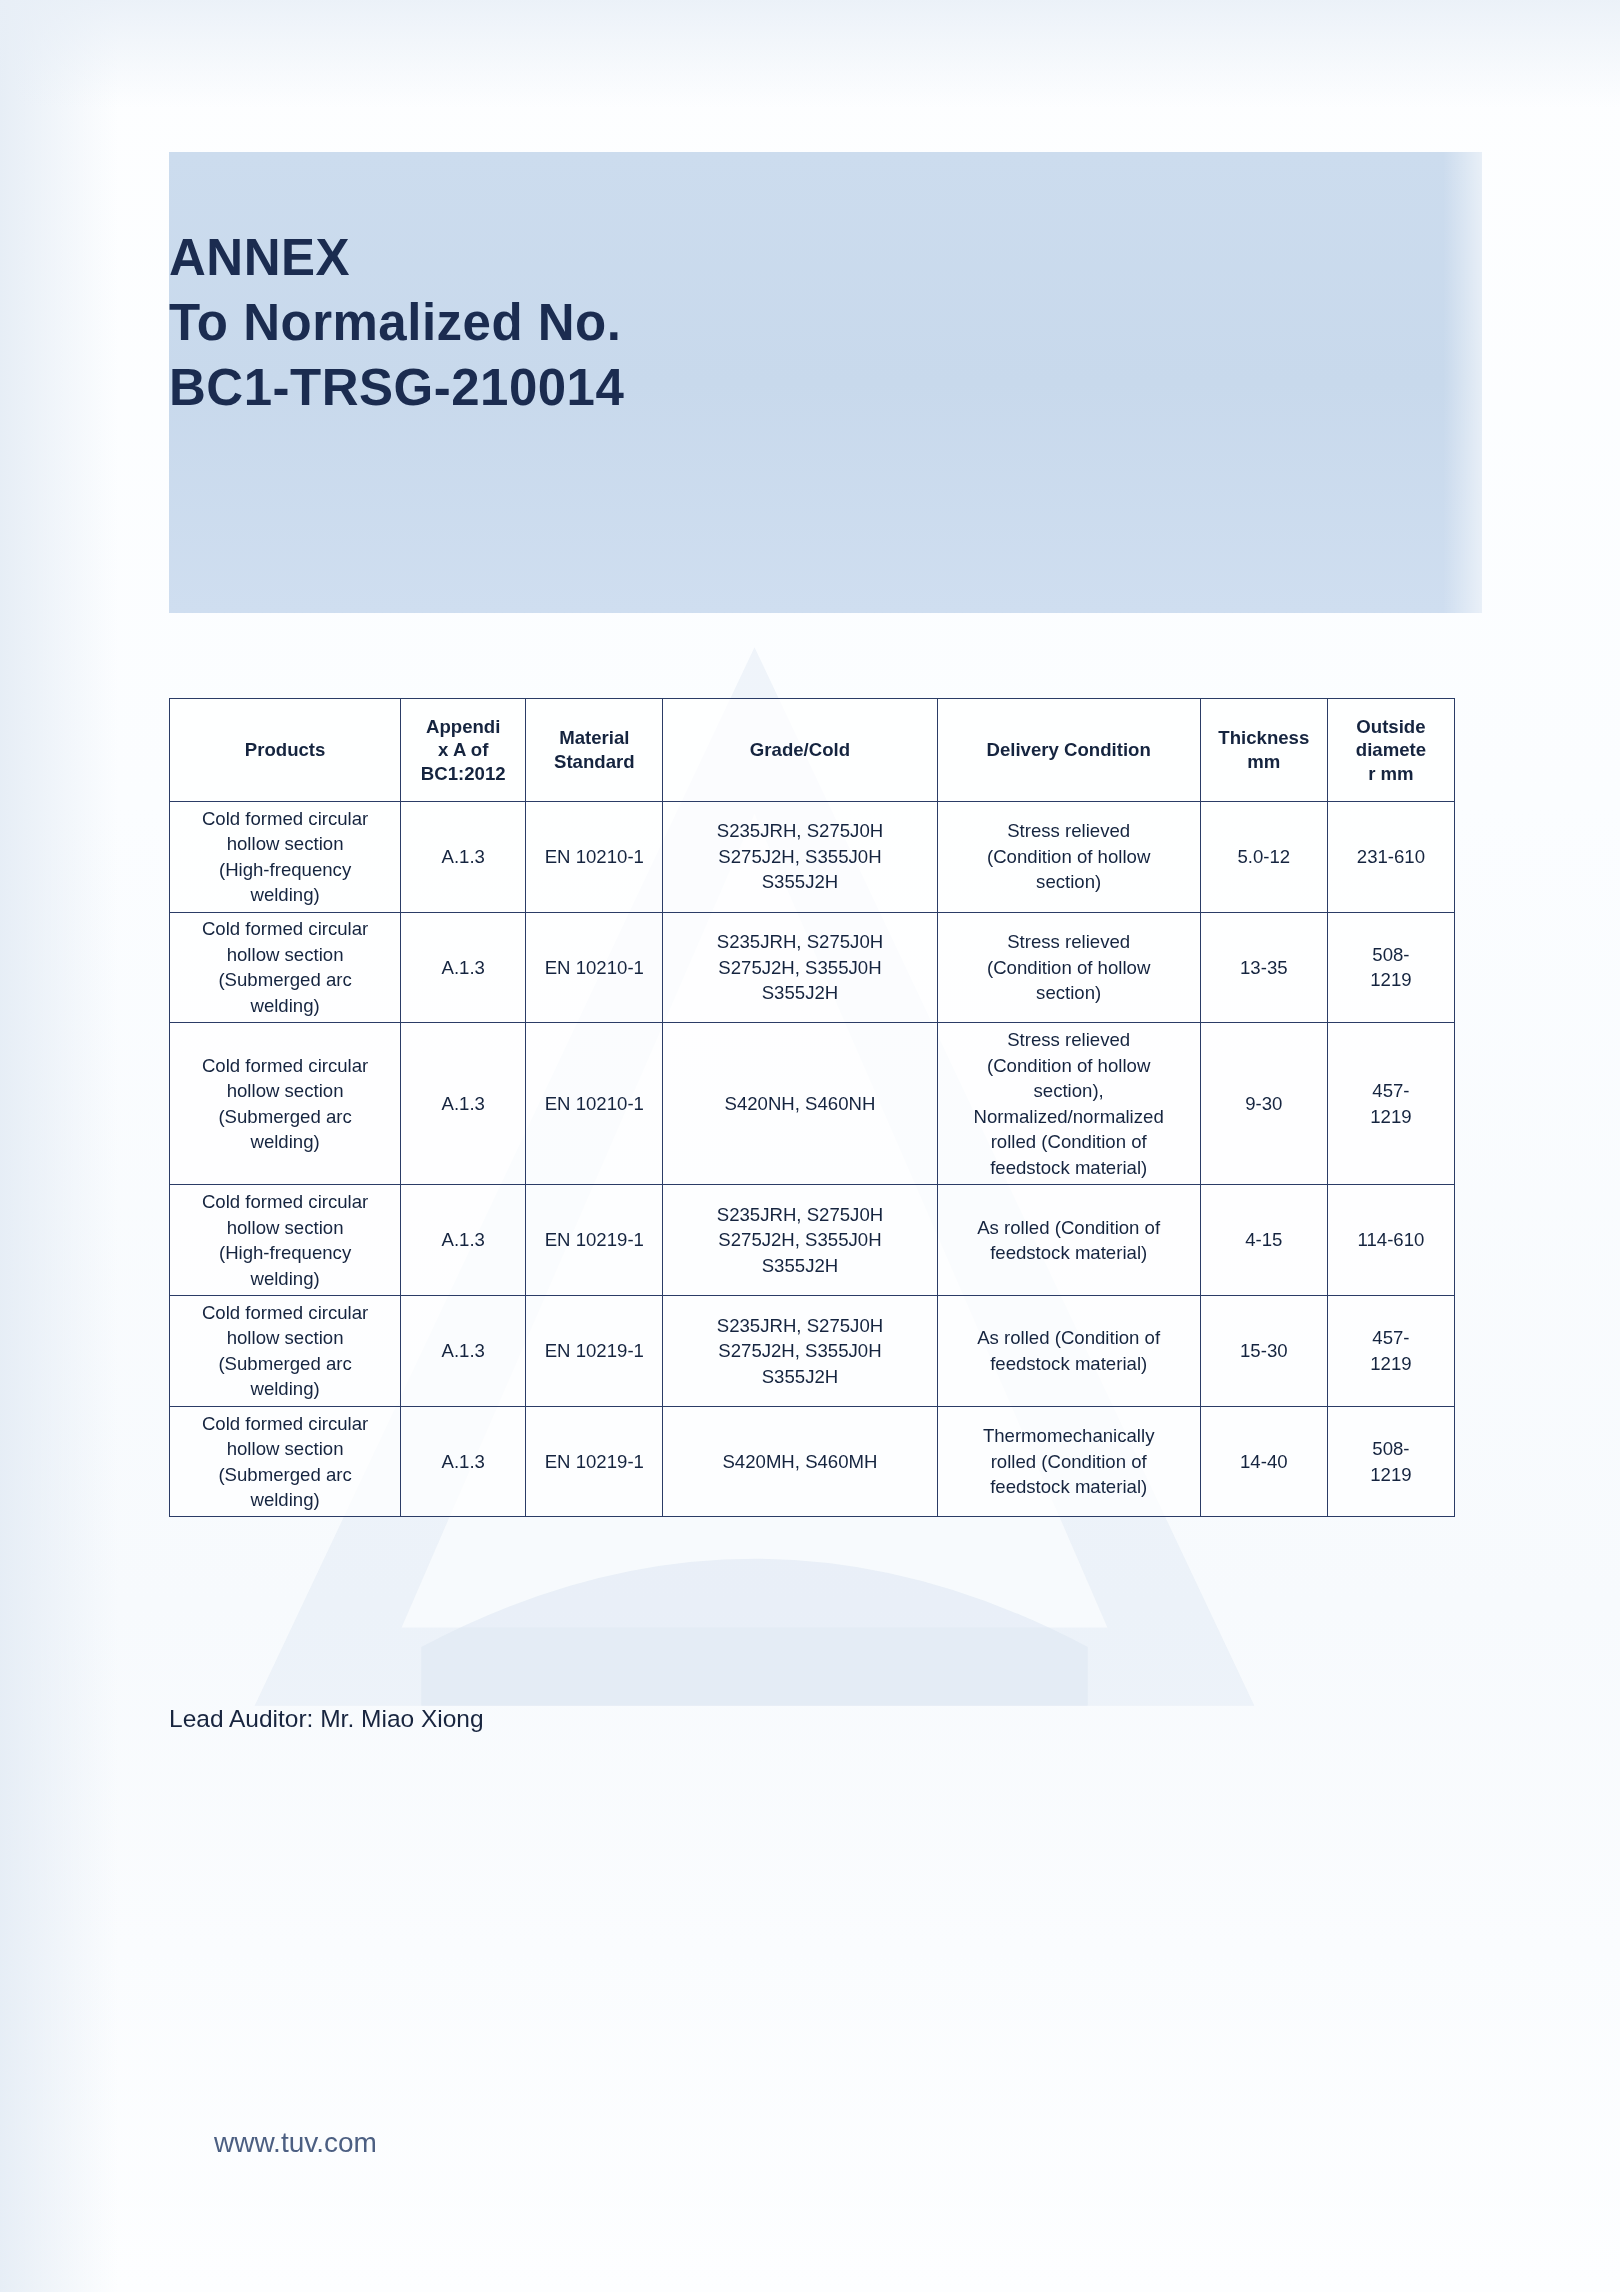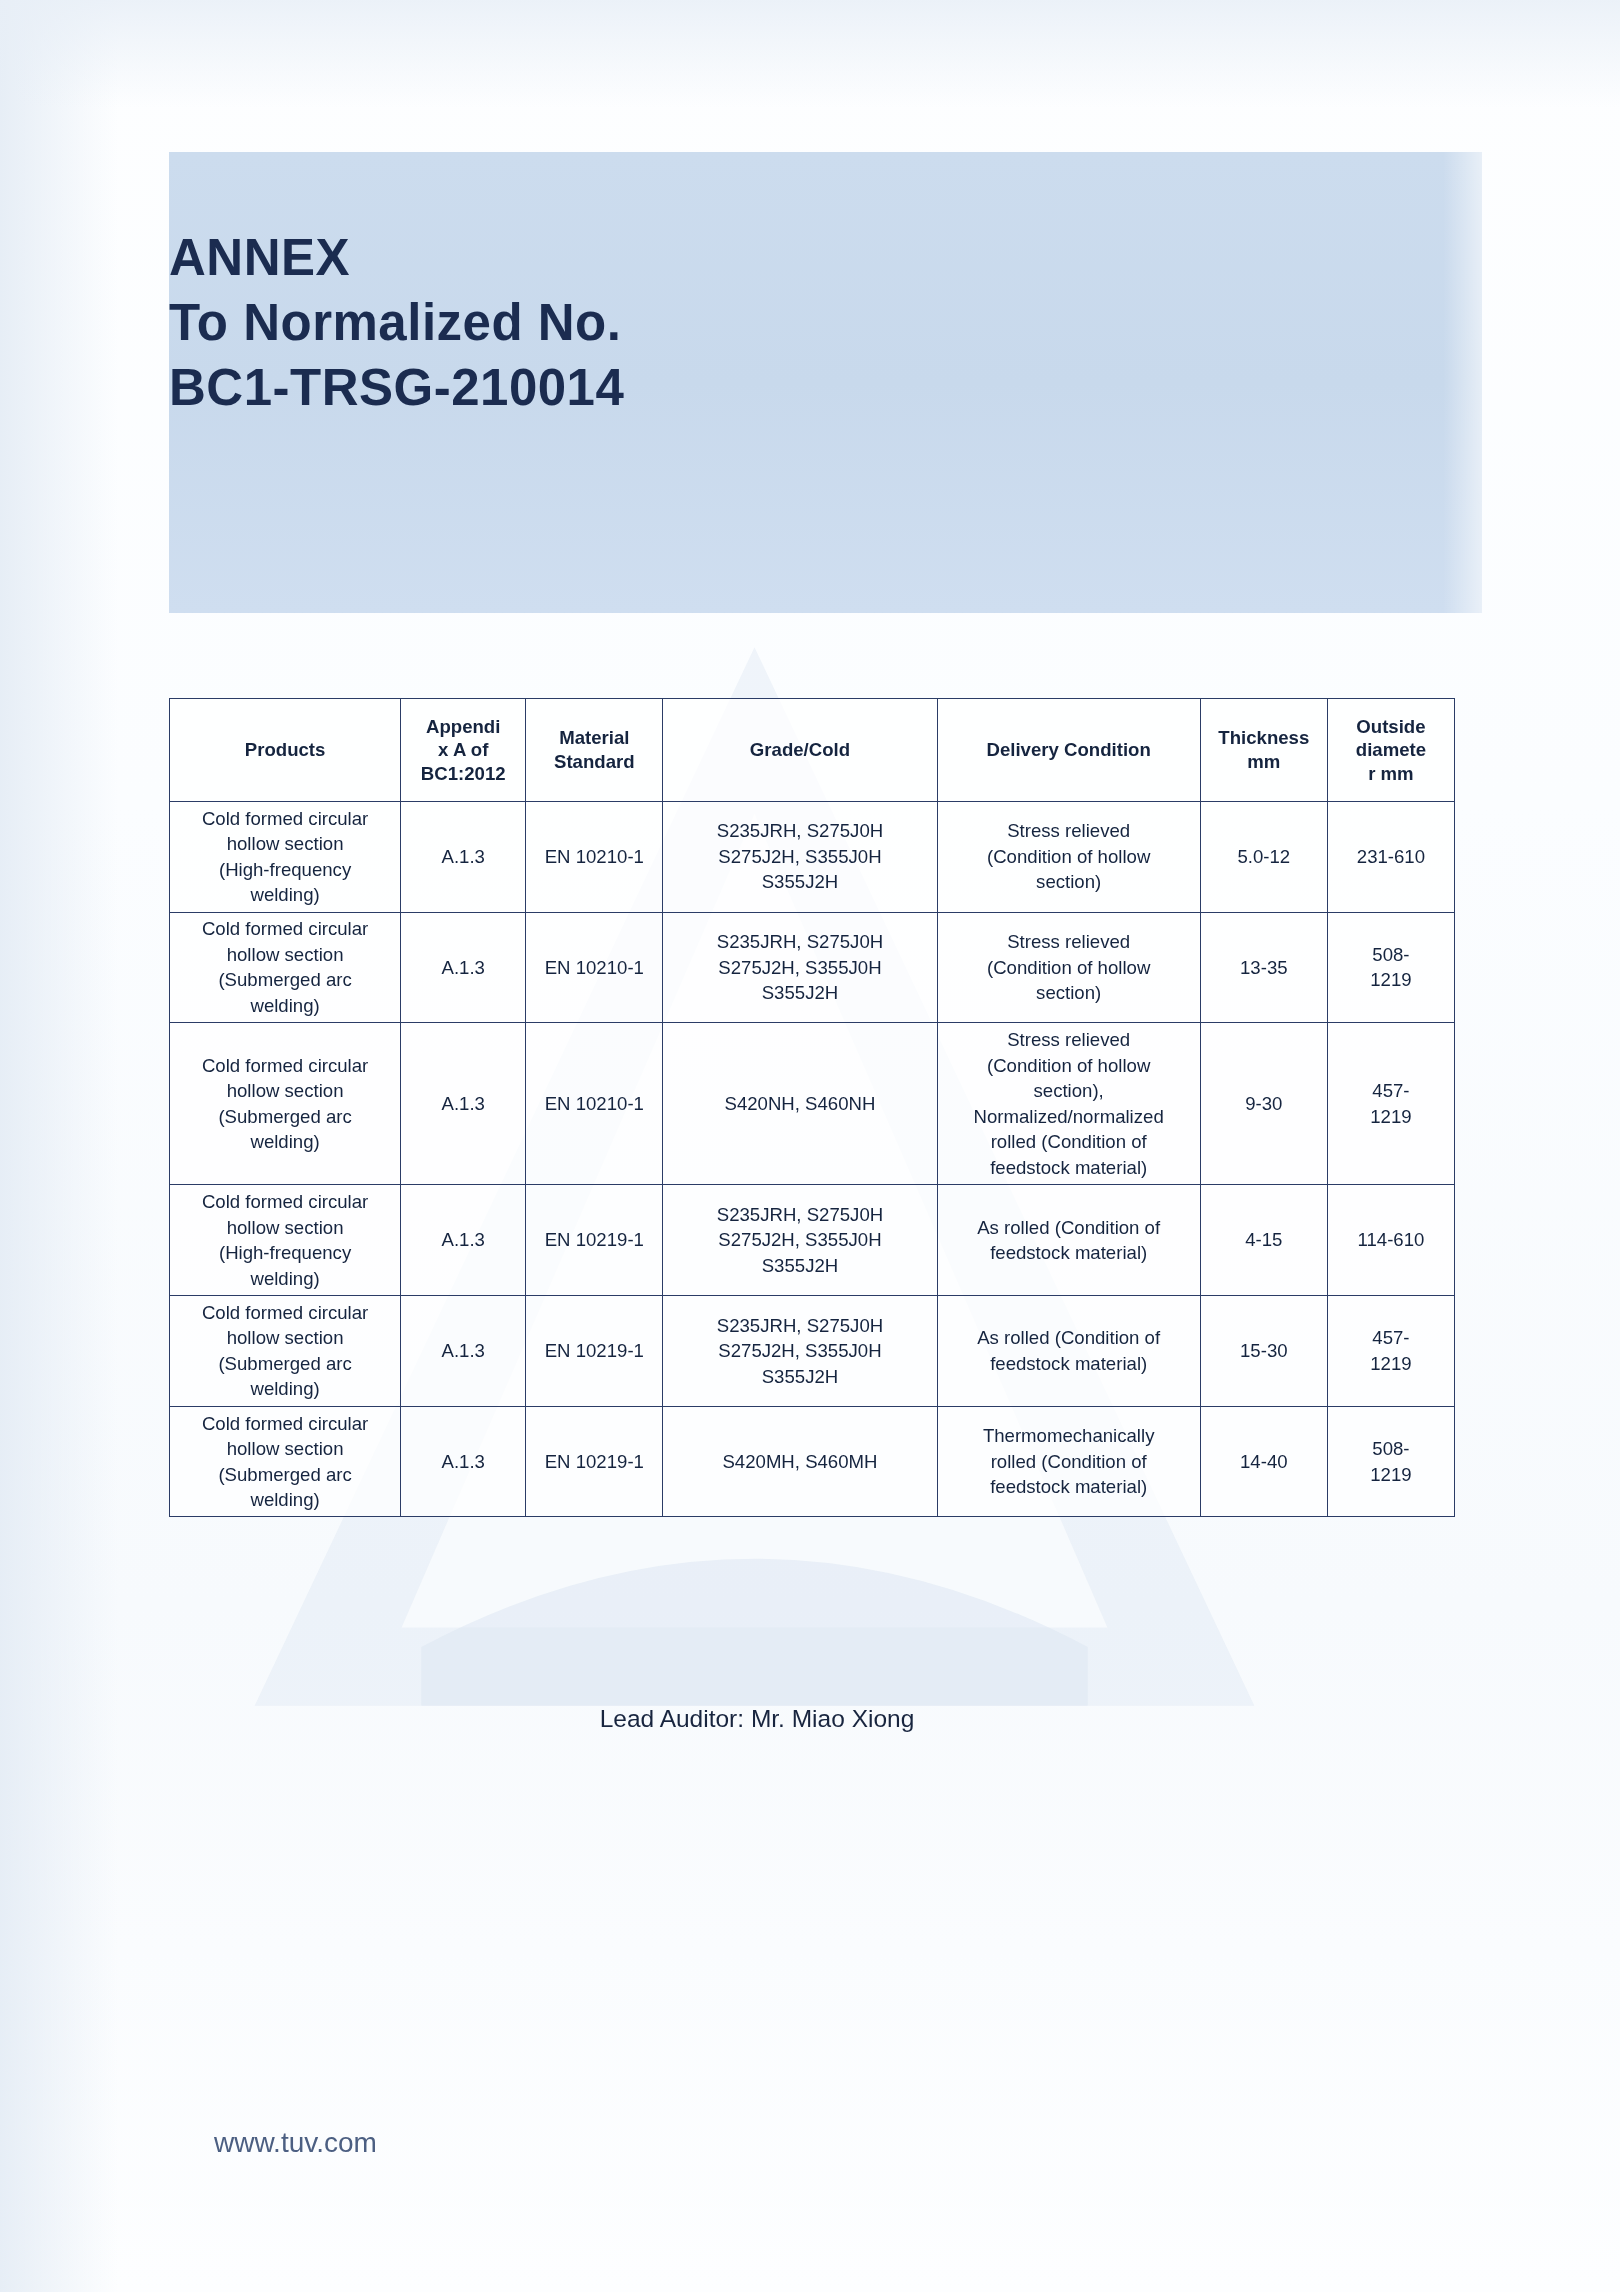--- a/index.html
+++ b/index.html
@@ -113,21 +113,21 @@
   col.c-outside  { width: 127px; }
 
   .cell-multiline { white-space: pre-line; }
 
   
   .auditor {
     position: absolute;
     left: 169px;
     top: 1705px;
     width: 1286px;
-    text-align: center;
+    text-align: left;
     font-size: 24.5px;
     color: #18253f;
     padding-right: 110px;
     box-sizing: border-box;
   }
 
   
   .footer-url {
     position: absolute;
     left: 214px;

